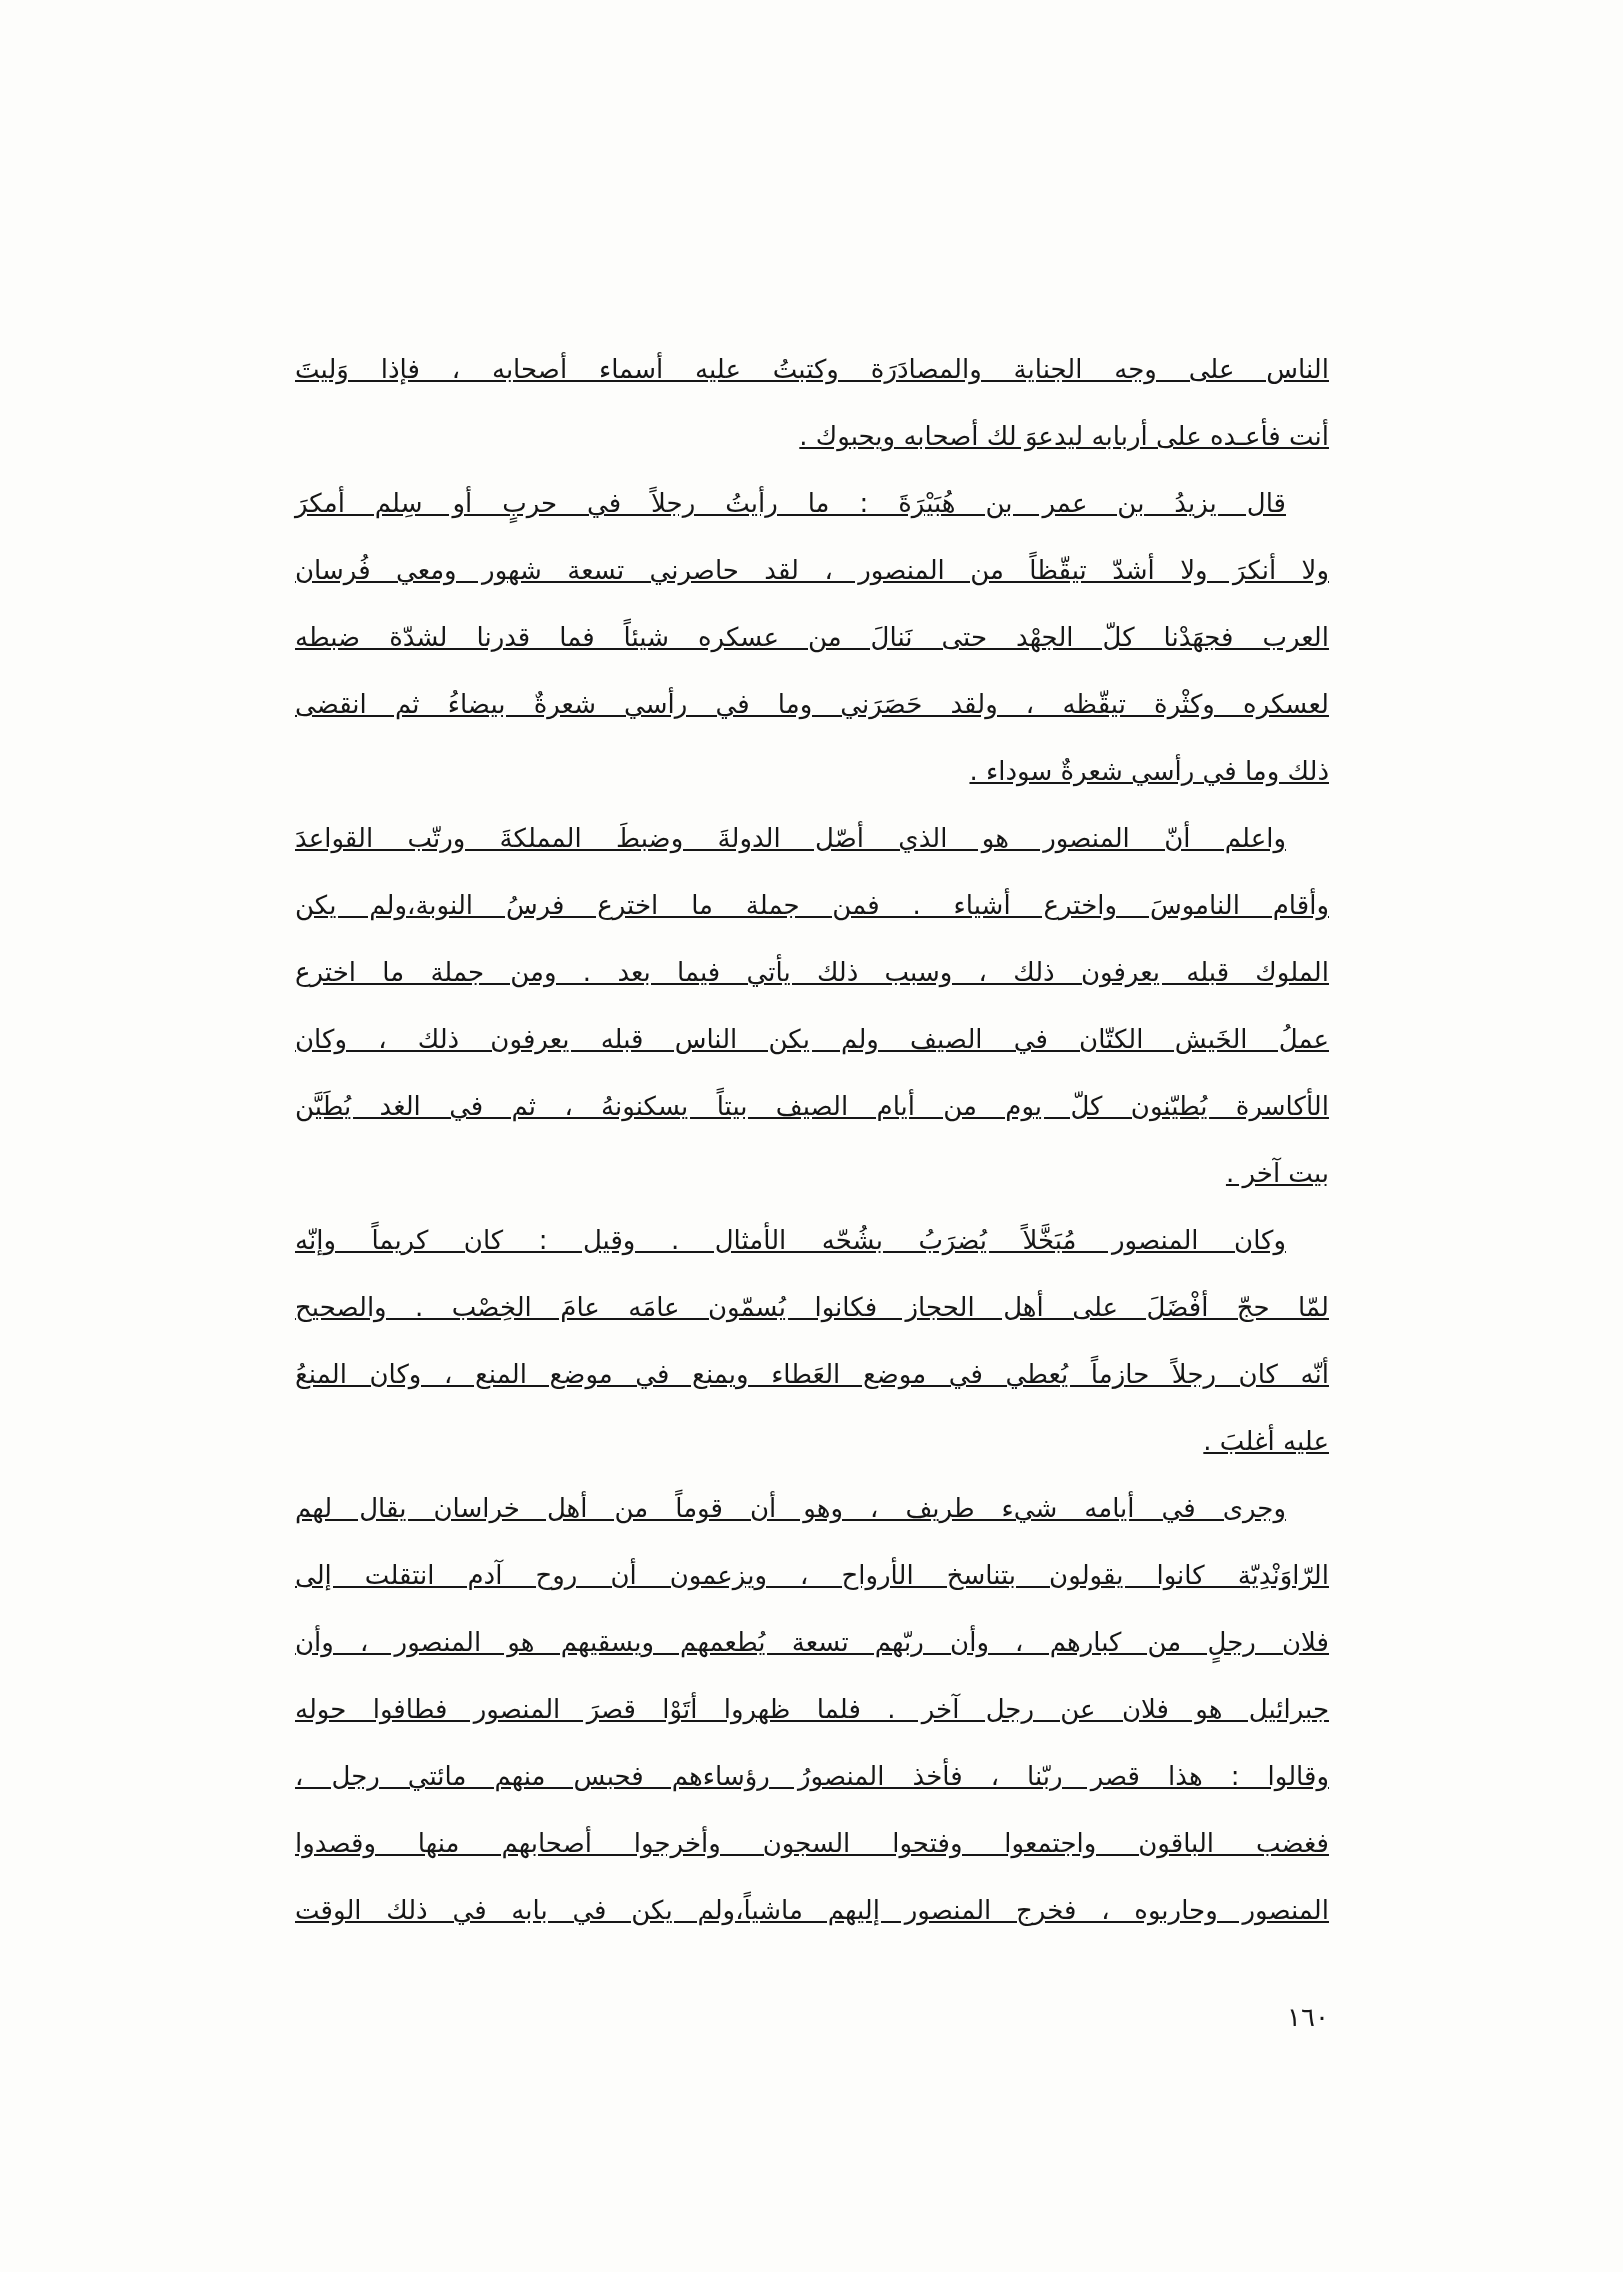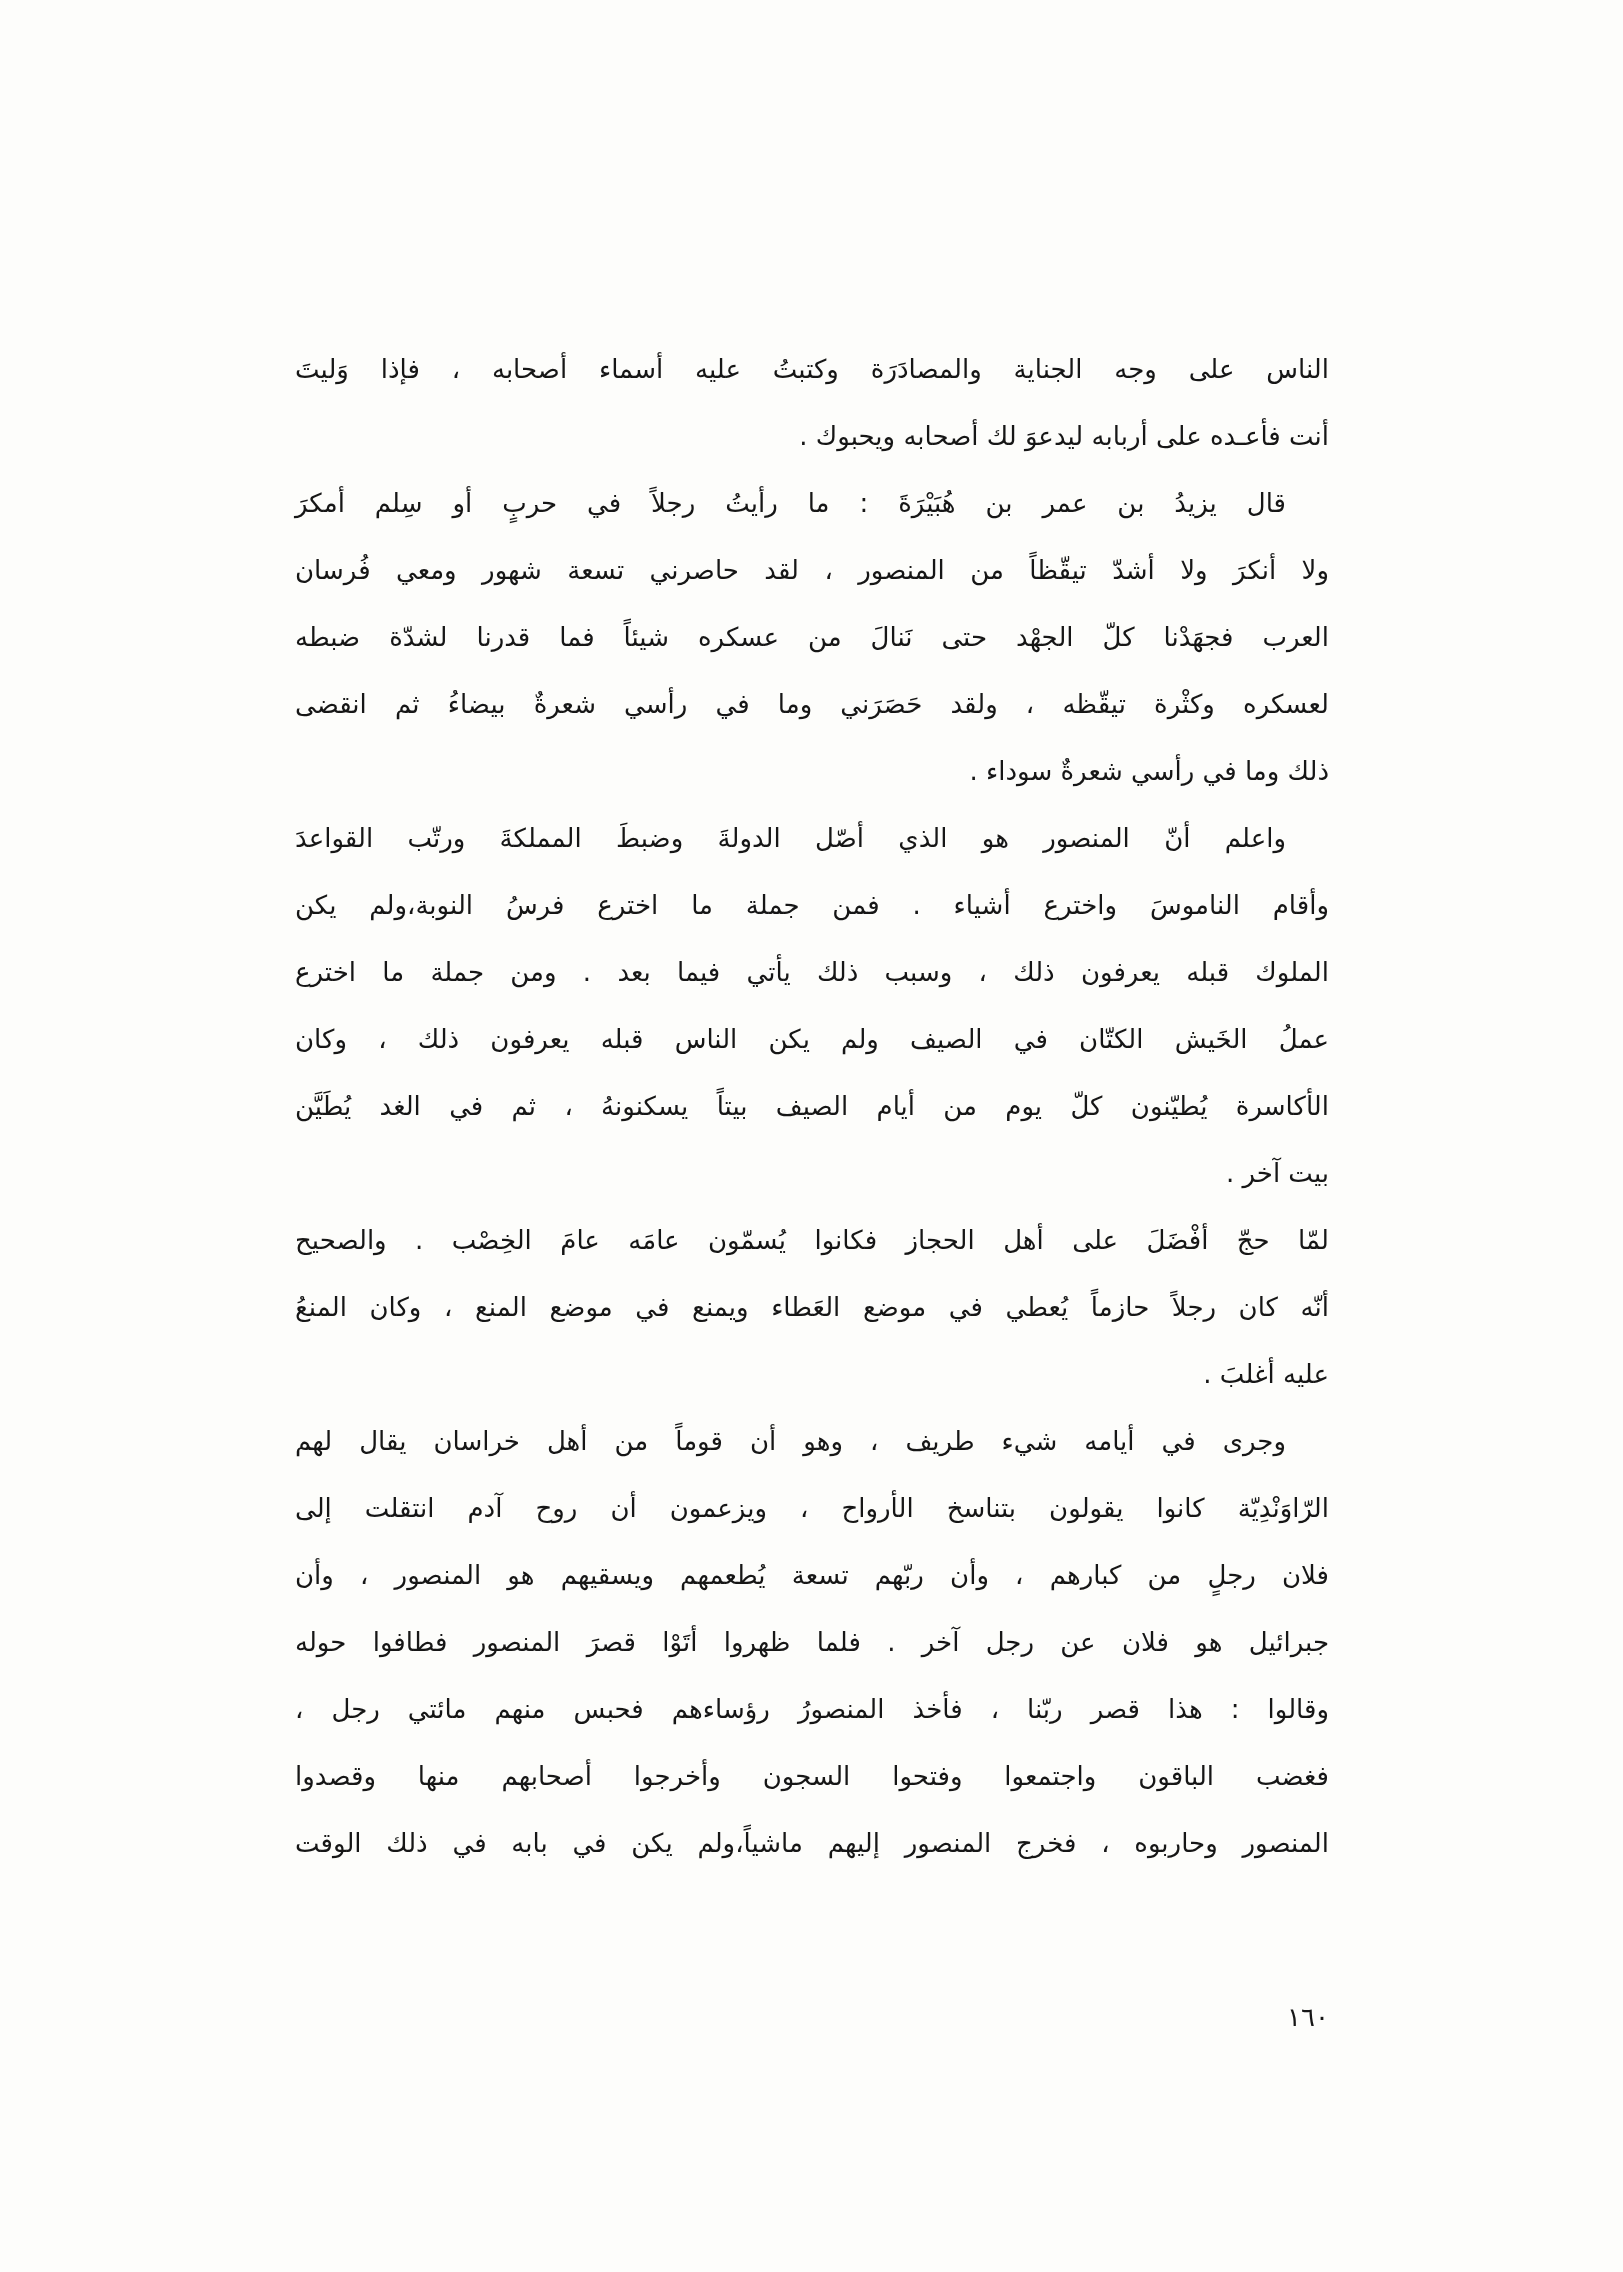--- a/index.html
+++ b/index.html
@@ -22,20 +22,21 @@
   }
   .text-block {
     position: absolute;
     top: 336px;
     right: 295px;
     width: 1034px;
     direction: rtl;
     font-size: 26px;
     line-height: 67px;
     letter-spacing: 0.2px;
+    text-decoration: underline;
   }
   .para {
     margin: 0;
     padding: 0;
   }
   .line {
     text-align: justify;
     text-align-last: justify;
   }
   .line.end {
@@ -77,20 +78,21 @@
     <div class="para">
       <div class="line indent">واعلم أنّ المنصور هو الذي أصّل الدولةَ وضبطَ المملكةَ ورتّب القواعدَ</div>
       <div class="line">وأقام الناموسَ واخترع أشياء . فمن جملة ما اخترع فرسُ النوبة،ولم يكن</div>
       <div class="line">الملوك قبله يعرفون ذلك ، وسبب ذلك يأتي فيما بعد . ومن جملة ما اخترع</div>
       <div class="line">عملُ الخَيش الكتّان في الصيف ولم يكن الناس قبله يعرفون ذلك ، وكان</div>
       <div class="line">الأكاسرة يُطيّنون كلّ يوم من أيام الصيف بيتاً يسكنونهُ ، ثم في الغد يُطَيَّن</div>
       <div class="line end">بيت آخر .</div>
     </div>
 
     <div class="para">
+      <div class="line indent">وكان المنصور مُبَخَّلاً يُضرَبُ بشُحّه الأمثال . وقيل : كان كريماً وإنّه</div>
       <div class="line">لمّا حجّ أفْضَلَ على أهل الحجاز فكانوا يُسمّون عامَه عامَ الخِصْب . والصحيح</div>
       <div class="line">أنّه كان رجلاً حازماً يُعطي في موضع العَطاء ويمنع في موضع المنع ، وكان المنعُ</div>
       <div class="line end">عليه أغلبَ .</div>
     </div>
 
     <div class="para">
       <div class="line indent">وجرى في أيامه شيء طريف ، وهو أن قوماً من أهل خراسان يقال لهم</div>
       <div class="line">الرّاوَنْدِيّة كانوا يقولون بتناسخ الأرواح ، ويزعمون أن روح آدم انتقلت إلى</div>
       <div class="line">فلان رجلٍ من كبارهم ، وأن ربّهم تسعة يُطعمهم ويسقيهم هو المنصور ، وأن</div>
       <div class="line">جبرائيل هو فلان عن رجل آخر . فلما ظهروا أتَوْا قصرَ المنصور فطافوا حوله</div>

